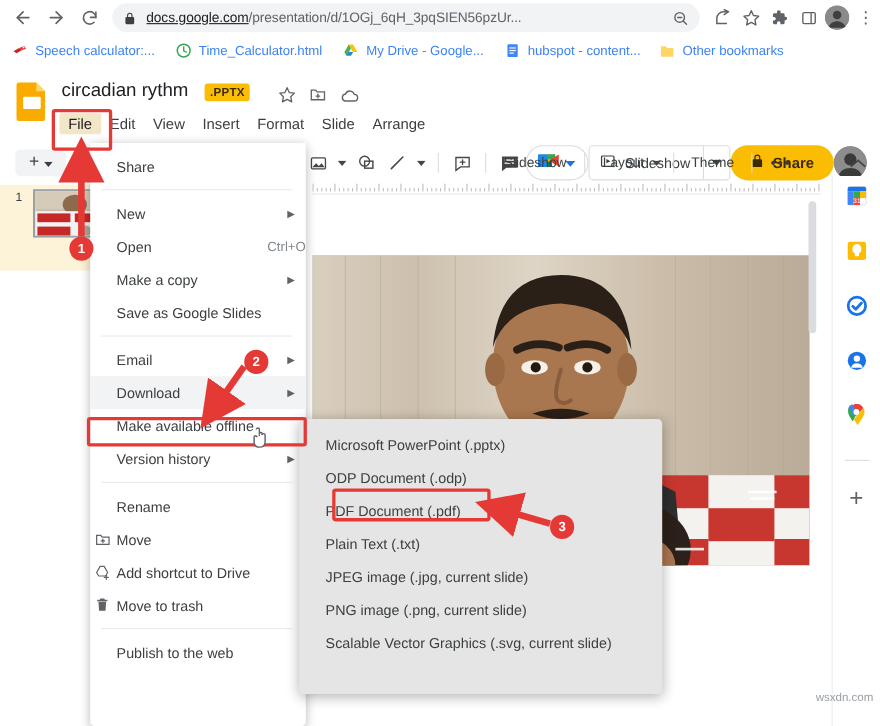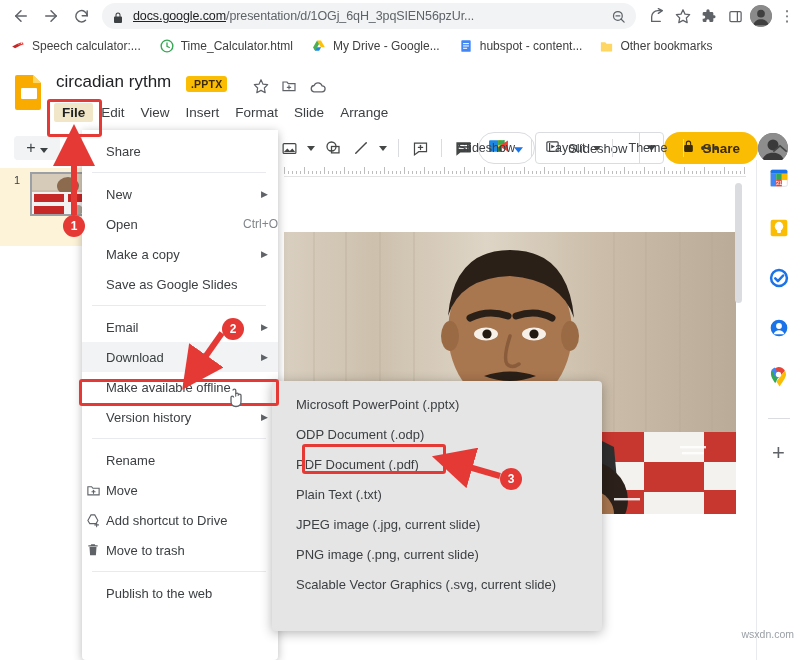--- a/index.html
+++ b/index.html
@@ -38,41 +38,41 @@
   }
   .avatar-chrome {
     width:22px;height:22px;border-radius:50%;background:#7d7d7d;flex:none;
     display:flex;align-items:center;justify-content:center;overflow:hidden;
   }
   .kebab { letter-spacing:0; font-size:15px; color:#5f6368; }
 
   
   .bookmarks {
     position:absolute; left:0; top:32px; width:636px; height:28px;
-    display:flex; align-items:center; background:#fff; font-size:12px; color:#404040;
+    display:flex; align-items:center; background:#fff; font-size:12px; color:#3b82f6;
   }
   .bm { display:flex; align-items:center; margin-left:10px; white-space:nowrap; }
   .bm .bm-ico { width:16px;height:16px;margin-right:6px;flex:none;display:flex;align-items:center;justify-content:center;}
   .bm-sep { width:1px;height:16px;background:#dadce0; margin:0 6px 0 auto;}
   .bm-other { display:flex;align-items:center; margin-right:8px; }
 
   
   .app-head { position:absolute; left:0; top:60px; width:800px; height:70px; background:#fff; }
   .slides-logo { position:absolute; left:14px; top:14px; width:30px; height:36px; }
   .doc-title {
     position:absolute; left:56px; top:12px; font-size:17px; color:#202124; white-space:nowrap;
   }
   .pptx-badge {
     position:absolute; left:186px; top:16px; background:#fbbc04; color:#3c2b00;
     font-size:10.5px; font-weight:bold; padding:2px 5px; border-radius:3px; letter-spacing:.2px;
   }
   .head-ico { position:absolute; color:#5f6368; }
   .menubar { position:absolute; left:54px; top:43px; display:flex; font-size:13.5px; color:#3c4043; }
   .menubar .mi { padding:2px 8px; white-space:nowrap;}
-  .menubar .mi.active { background:#f1e7c8; border-radius:2px; color:#202124;font-weight:bold;}
+  .menubar .mi.active { background:#f1e7c8; border-radius:2px; color:#202124;}
 
   .top-right { position:absolute; right:12px; top:72px; display:flex; align-items:center; }
   .tr-ico { width:30px;height:30px;display:flex;align-items:center;justify-content:center;color:#444746;}
   .meet-pill {
     height:32px; border:1px solid #dadce0; border-radius:16px; display:flex;
     align-items:center; gap:5px; padding:0 11px 0 9px;
   }
   .slideshow-btn {
     height:32px; border:1px solid #dadce0; border-radius:4px; display:flex; align-items:center;
     font-size:13px; color:#3c4043;

